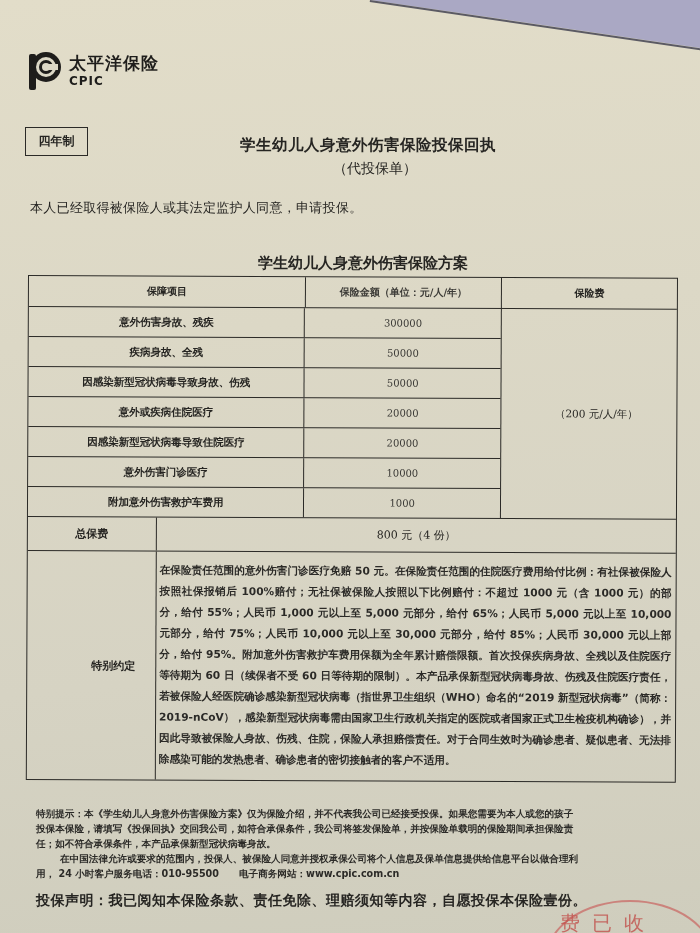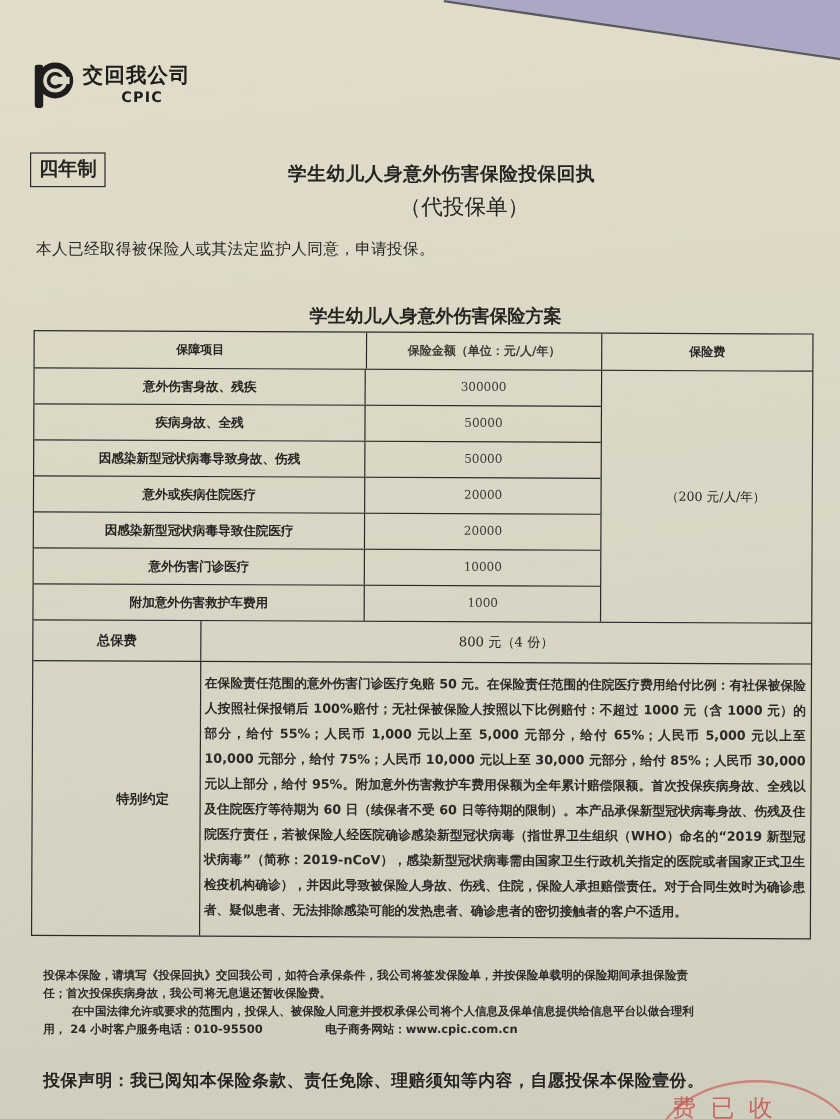--- a/index.html
+++ b/index.html
@@ -26,33 +26,33 @@
     transform: rotate(8.3deg);
     opacity: 0.8;
   }
   
   .logo { position: absolute; left: 28px; top: 50px; display: flex; align-items: center; }
   .logo-mark {
     width: 36px; height: 42px; position: relative;
   }
   .logo-text { margin-left: 5px; display: flex; flex-direction: column; line-height: 1; }
   .logo-cn { font-family: "DejaVu Sans", sans-serif; font-weight: bold; font-size: 17px; color: #1e1d1b; letter-spacing: 1px; }
-  .logo-en { font-family: "DejaVu Sans", sans-serif; font-weight: bold; font-size: 12px; color: #1e1d1b; margin-top: 3px; letter-spacing: 1px; margin-left: 32px; }
+  .logo-en { font-family: "DejaVu Sans", sans-serif; font-weight: bold; font-size: 12px; color: #1e1d1b; margin-top: 3px; letter-spacing: 1px; }
 
   .term-box {
     position: absolute; left: 25px; top: 127px; width: 63px; height: 29px;
     border: 1.5px solid #2b2a27; display: flex; align-items: center; justify-content: center;
-    font-family: "DejaVu Sans", sans-serif; font-weight: bold; font-size: 16px;
+    font-family: "DejaVu Sans", sans-serif; font-weight: bold; font-size: 12px;
   }
   .title {
     position: absolute; left: 240px; top: 135px; font-family: "DejaVu Sans", sans-serif;
     font-weight: bold; font-size: 15.5px; letter-spacing: 0.5px; white-space: nowrap; text-align: right;
   }
   .subtitle {
-    position: absolute; left: 333px; top: 160px; font-size: 18px; white-space: nowrap;
+    position: absolute; left: 333px; top: 160px; font-size: 14px; white-space: nowrap;
   }
   .declaration {
     position: absolute; left: 30px; top: 199px; font-size: 13px; white-space: nowrap; letter-spacing: 0.3px;
   }
   .plan-title {
     position: absolute; left: 258px; top: 254px; font-family: "DejaVu Sans", sans-serif;
     font-weight: bold; font-size: 15px; white-space: nowrap; text-align: center;
   }
   
   .tbl {
@@ -70,36 +70,36 @@
   .cell:last-child { border-right: none; }
   .c-item { width: 277px; font-family: "DejaVu Sans", sans-serif; font-weight: bold; font-size: 10.5px; }
   .c-amt { width: 196px; font-size: 10px; color: #3b3a36; }
   .c-prem { flex: 1; font-size: 10.5px; }
   .hdr .cell { height: 30px; font-family: "DejaVu Sans", sans-serif; font-weight: bold; font-size: 10px; }
   .body-wrap { display: flex; border-bottom: 1.5px solid #2b2a27; }
   .body-left { width: 473px; border-right: 1.5px solid #2b2a27; }
   .body-left .row .cell { height: 29px; }
   .body-right { flex: 1; display: flex; align-items: center; justify-content: center; font-size: 10.5px; padding-left: 15px; }
   .total-row .cell { height: 33px; }
-  .c-label { width: 140px; font-family: "DejaVu Sans", sans-serif; font-weight: bold; font-size: 11px; }
+  .c-label { width: 129px; font-family: "DejaVu Sans", sans-serif; font-weight: bold; font-size: 11px; }
   .c-total { flex: 1; font-size: 11px; }
   .special-row { height: 228px; }
   .special-row .c-label { height: 100%; padding-left: 44px; }
   .special-text {
     flex: 1; display: block; text-align: justify; font-size: 10.6px; line-height: 21px;
     padding: 8px 4px 0 3px; font-family: "DejaVu Sans", sans-serif; font-weight: bold; color: #2b2a27;
   }
   
   .notes {
     position: absolute; left: 36px; top: 806px; width: 650px;
     font-family: "DejaVu Sans", sans-serif; font-weight: bold; font-size: 9.6px; line-height: 15px; color: #2b2a27;
   }
   .notes p { white-space: nowrap; }
   .notes .indent { padding-left: 24px; }
-  .contact { display: flex; gap: 52px; }
+  .contact { display: flex; gap: 20px; }
   .decl-foot {
     position: absolute; left: 36px; top: 892px; white-space: nowrap;
     font-family: "DejaVu Sans", sans-serif; font-weight: bold; font-size: 14px; letter-spacing: 0.5px;
   }
   .stamp {
     position: absolute; left: 545px; top: 900px; width: 170px; height: 120px;
     border: 2px solid #c96a66; border-radius: 50%; opacity: 0.75;
   }
   .stamp-text {
     position: absolute; left: 560px; top: 910px; color: #c2524d; font-size: 20px; letter-spacing: 12px; opacity: 0.8;
@@ -117,21 +117,21 @@
     <svg width="36" height="42" viewBox="0 0 36 42">
       <rect x="1" y="4" width="7" height="36" rx="2" fill="#1e1d1b"></rect>
       <circle cx="18" cy="17" r="15" fill="#1e1d1b"></circle>
       <circle cx="18" cy="17" r="10" fill="#dcd8c6"></circle>
       <circle cx="18" cy="17" r="7" fill="#1e1d1b"></circle>
       <circle cx="18" cy="17" r="4" fill="#dcd8c6"></circle>
       <rect x="18" y="14" width="12" height="6" fill="#dcd8c6"></rect>
     </svg>
   </div>
   <div class="logo-text">
-    <span class="logo-cn">交回我公司</span>
+    <span class="logo-cn">太平洋保险</span>
     <span class="logo-en">CPIC</span>
   </div>
 </div>
 
 <div class="term-box">四年制</div>
 <div class="title">学生幼儿人身意外伤害保险投保回执</div>
 <div class="subtitle">（代投保单）</div>
 <div class="declaration">本人已经取得被保险人或其法定监护人同意，申请投保。</div>
 
 <div class="plan-title">学生幼儿人身意外伤害保险方案</div>
@@ -179,22 +179,23 @@
     <div class="cell c-label">总保费</div>
     <div class="cell c-total">800 元（4 份）</div>
   </div>
   <div class="row special-row">
     <div class="cell c-label">特别约定</div>
     <div class="cell special-text">在保险责任范围的意外伤害门诊医疗免赔 50 元。在保险责任范围的住院医疗费用给付比例：有社保被保险人按照社保报销后 100%赔付；无社保被保险人按照以下比例赔付：不超过 1000 元（含 1000 元）的部分，给付 55%；人民币 1,000 元以上至 5,000 元部分，给付 65%；人民币 5,000 元以上至 10,000 元部分，给付 75%；人民币 10,000 元以上至 30,000 元部分，给付 85%；人民币 30,000 元以上部分，给付 95%。附加意外伤害救护车费用保额为全年累计赔偿限额。首次投保疾病身故、全残以及住院医疗等待期为 60 日（续保者不受 60 日等待期的限制）。本产品承保新型冠状病毒身故、伤残及住院医疗责任，若被保险人经医院确诊感染新型冠状病毒（指世界卫生组织（WHO）命名的“2019 新型冠状病毒”（简称：2019-nCoV），感染新型冠状病毒需由国家卫生行政机关指定的医院或者国家正式卫生检疫机构确诊），并因此导致被保险人身故、伤残、住院，保险人承担赔偿责任。对于合同生效时为确诊患者、疑似患者、无法排除感染可能的发热患者、确诊患者的密切接触者的客户不适用。</div>
   </div>
 </div>
 
 <div class="notes">
+  <p>特别提示：本《学生幼儿人身意外伤害保险方案》仅为保险介绍，并不代表我公司已经接受投保。如果您需要为本人或您的孩子</p>
   <p>投保本保险，请填写《投保回执》交回我公司，如符合承保条件，我公司将签发保险单，并按保险单载明的保险期间承担保险责</p>
-  <p>任；首次投保疾病身故，我公司将无息退还暂收保险费。</p>
+  <p>任；如不符合承保条件，本产品承保新型冠状病毒身故。</p>
   <p class="indent">在中国法律允许或要求的范围内，投保人、被保险人同意并授权承保公司将个人信息及保单信息提供给信息平台以做合理利</p>
   <p class="contact">
     <span><span>用，</span>&nbsp;<span>24 小时客户服务电话：010-95500</span></span>
     <span>电子商务网站：www.cpic.com.cn</span>
   </p>
 </div>
 
 <div class="decl-foot">投保声明：我已阅知本保险条款、责任免除、理赔须知等内容，自愿投保本保险壹份。</div>
 
 <div class="stamp"></div>

